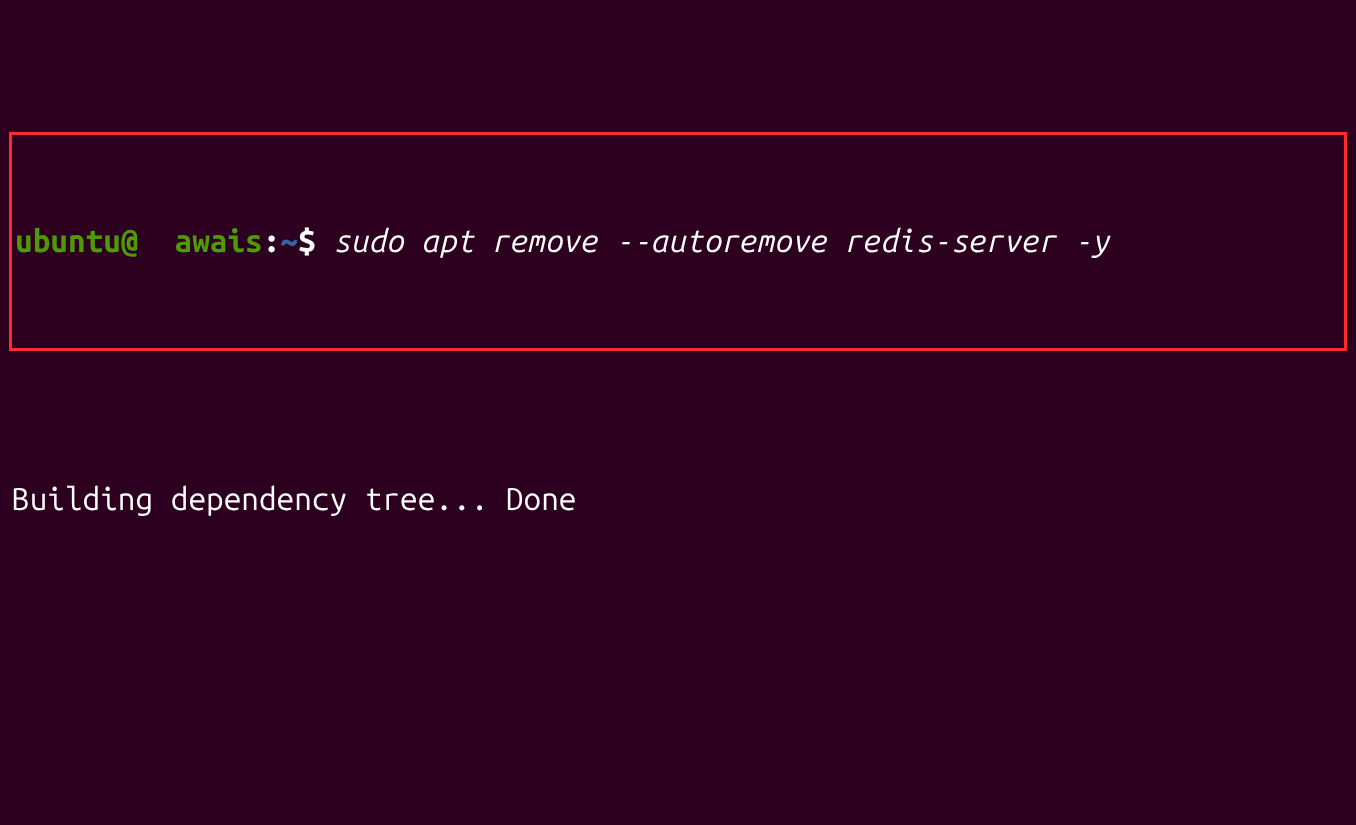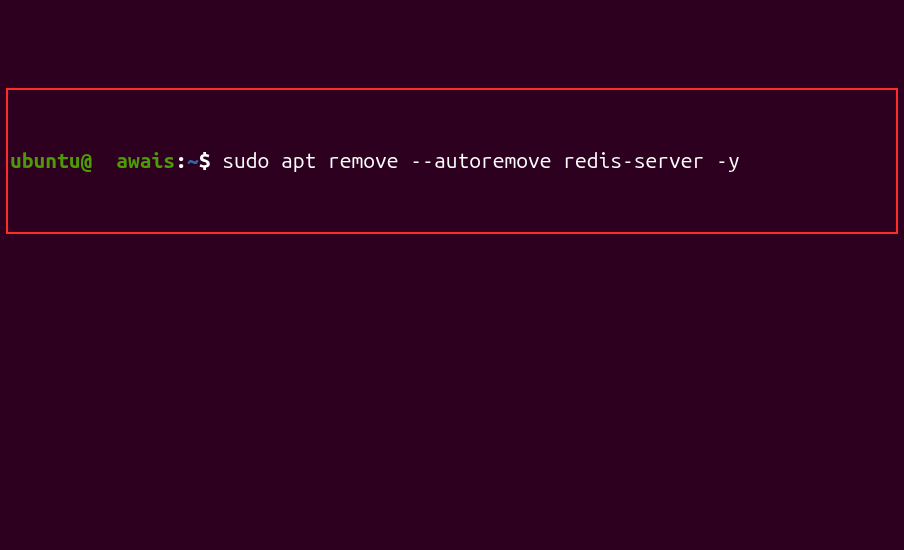--- a/index.html
+++ b/index.html
@@ -19,39 +19,40 @@
     padding: 6px 8px 8px 8px;
     white-space: pre;
     display: block;
   }
   .prompt-user { color: #4e9a06; font-weight: bold; }
   .prompt-host { color: #4e9a06; font-weight: bold; margin-left: 24px; }
   .prompt-at   { color: #4e9a06; font-weight: bold; }
   .prompt-colon{ color: #ffffff; font-weight: bold; }
   .prompt-path { color: #3465a4; font-weight: bold; }
   .prompt-dollar{color:#ffffff; font-weight: bold; }
-  .cmd { color: #ffffff; }
+  .cmd { color: #ffffff; font-style: italic; }
   .out { color: #ffffff; }
   .highlight-box {
     border: 2px solid #ff2a2a;
     display: block;
     padding: 0 2px 2px 2px;
     margin: -2px -2px 0 -2px;
   }
   .line { display: block; }
 </style>
 </head>
 <body>
 
 <div class="terminal">
 
   <span class="highlight-box">
     <span class="line"><span class="prompt-user">ubuntu</span><span class="prompt-at">@</span><span class="prompt-host">awais</span><span class="prompt-colon">:</span><span class="prompt-path">~</span><span class="prompt-dollar">$ </span><span class="cmd">sudo apt remove --autoremove redis-server -y</span></span>
   </span>
 
+  <span class="line out">Building dependency tree... Done</span>
   
   
   
   
   
   
   
   
   
   

